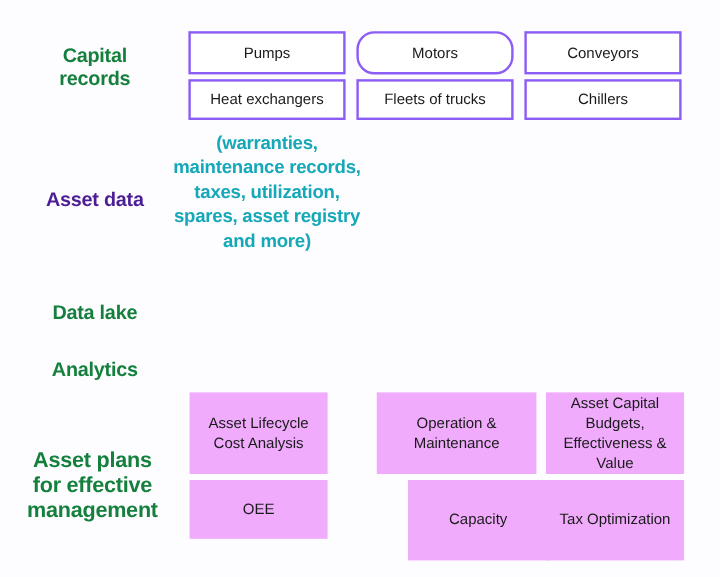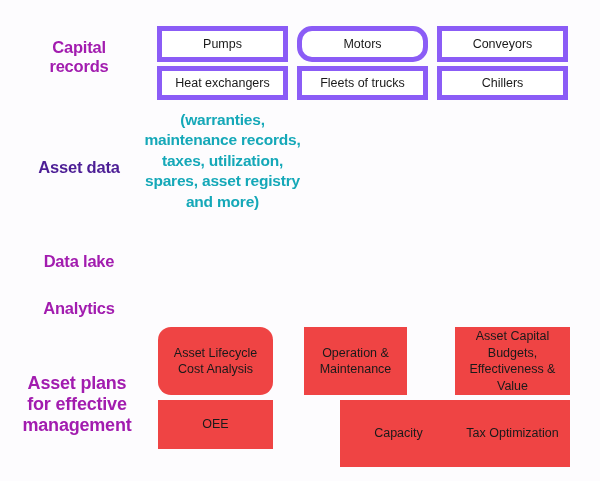--- a/index.html
+++ b/index.html
@@ -21,21 +21,21 @@
   }
 
   
   .row-label {
     position: absolute;
     font-weight: bold;
     text-align: center;
     line-height: 1.18;
     letter-spacing: -0.2px;
   }
-  .row-label.purple { color: #a21caf; }
+  .row-label.purple { color: #15803d; }
   .row-label.teal   { color: #4c1d95; }
 
   #label-capital-assets {
     left: 8px;  top: 38px;  width: 142px;
     font-size: 16.5px;
   }
   #label-asset-data {
     left: 8px;  top: 158px;  width: 142px;
     font-size: 16.5px;
   }
@@ -49,21 +49,21 @@
   }
   #label-asset-plans {
     left: 2px;  top: 373px;  width: 150px;
     font-size: 18px;
   }
 
   
   .asset-box {
     position: absolute;
     box-sizing: border-box;
-    border: 5px solid #8b5cf6;
+    border: 2px solid #8b5cf6;
     background: #ffffff;
     display: flex;
     align-items: center;
     justify-content: center;
     color: #1a1a1a;
     font-size: 12.5px;
     font-weight: normal;
     text-align: center;
     line-height: 1.2;
   }
@@ -79,21 +79,21 @@
     font-weight: bold;
     text-align: center;
     line-height: 1.32;
     letter-spacing: -0.2px;
   }
 
   
   .plan-box {
     position: absolute;
     box-sizing: border-box;
-    background: #ef4444;
+    background: #f0abfc;
     display: flex;
     align-items: center;
     justify-content: center;
     color: #1a1a1a;
     font-size: 12.5px;
     font-weight: normal;
     text-align: center;
     line-height: 1.32;
     padding: 2px 6px;
   }
@@ -123,21 +123,21 @@
   <div class="asset-box" style="left:157px; top:26px; width:131px; height:36px;">Pumps</div>
   <div class="asset-box" style="left:297px; top:26px; width:131px; height:36px;border-radius:15px;">Motors</div>
   <div class="asset-box" style="left:437px; top:26px; width:131px; height:36px;">Conveyors</div>
 
   <div class="asset-box" style="left:157px; top:66px; width:131px; height:34px;">Heat exchangers</div>
   <div class="asset-box" style="left:297px; top:66px; width:131px; height:34px;">Fleets of trucks</div>
   <div class="asset-box" style="left:437px; top:66px; width:131px; height:34px;">Chillers</div>
 
   <div id="asset-data-detail">(warranties, maintenance records, taxes, utilization, spares, asset registry and more)</div>
 
-  <div class="plan-box" style="left:158px; top:327px; width:115px; height:68px;border-radius:13px;">Asset Lifecycle Cost Analysis</div>
-  <div class="plan-box" style="left:304px; top:327px; width:103px; height:68px;">Operation &amp; Maintenance</div>
+  <div class="plan-box" style="left:158px; top:327px; width:115px; height:68px;">Asset Lifecycle Cost Analysis</div>
+  <div class="plan-box" style="left:314px; top:327px; width:133px; height:68px;">Operation &amp; Maintenance</div>
   <div class="plan-box" style="left:455px; top:327px; width:115px; height:68px;">Asset Capital Budgets, Effectiveness &amp; Value</div>
 
   <div class="plan-box" style="left:158px; top:400px; width:115px; height:49px;">OEE</div>
   <div class="plan-box" style="left:304px; top:400px; width:117px; height:67px;margin-left:36px;">Capacity</div>
   <div class="plan-box" style="left:455px; top:400px; width:115px; height:67px;">Tax Optimization</div>
 
 </div>
 
 </body></html>

